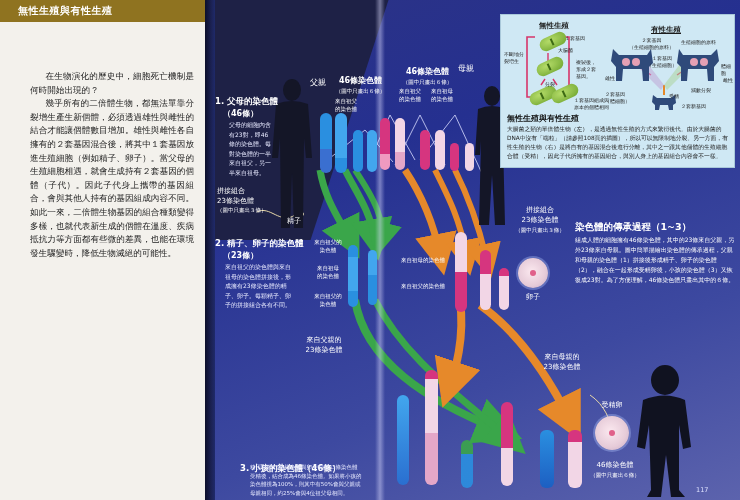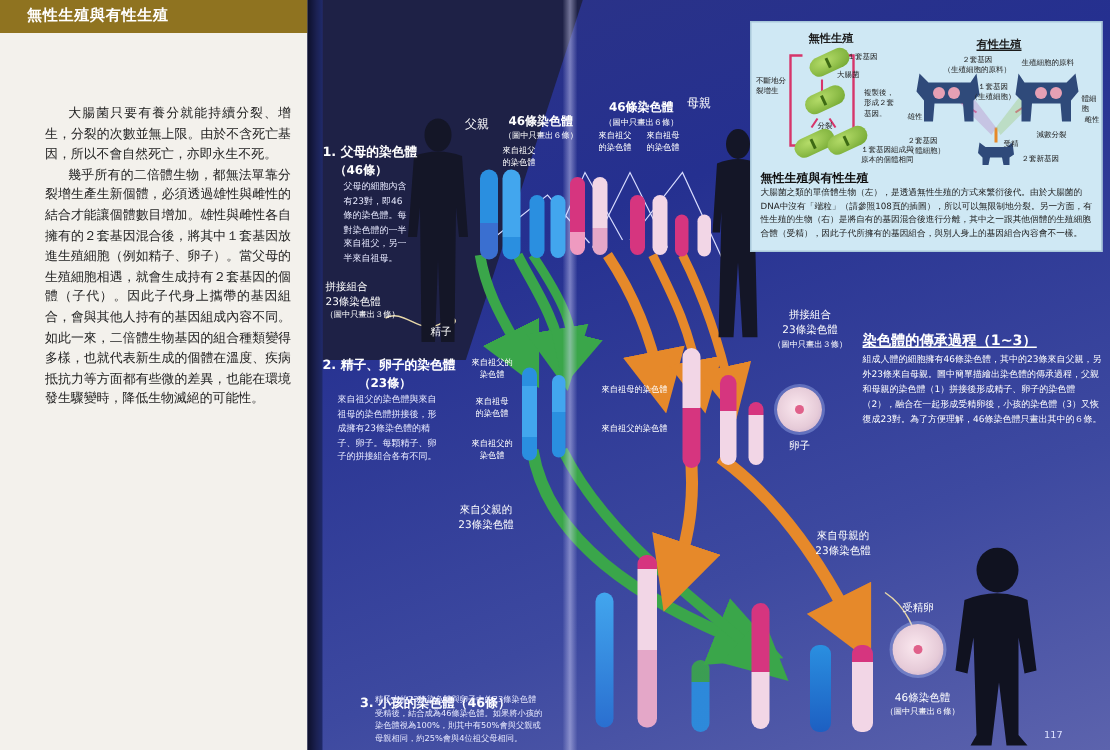--- a/index.html
+++ b/index.html
@@ -83,21 +83,21 @@
   .page-num { position: absolute; left: 696px; top: 486px; color: #dfe3ff; font-size: 6.5px; }
   .panel-title { position: absolute; color: #fff; font-size: 9.5px; font-weight: bold; }
   .panel-text { position: absolute; color: #fff; font-size: 6px; line-height: 10px; }
 </style>
 </head>
 <body>
 
 <div class="left-page">
   <div class="section-banner">無性生殖與有性生殖</div>
   <div class="left-body">
-    <p>大腸菌只要有養分就能持續分裂、增生，分裂的次數並無上限。由於不含死亡基因，所以不會自然死亡，亦即永生不死。</p>
+    <p>在生物演化的歷史中，細胞死亡機制是何時開始出現的？</p>
     <p>幾乎所有的二倍體生物，都無法單靠分裂增生產生新個體，必須透過雄性與雌性的結合才能讓個體數目增加。雄性與雌性各自擁有的２套基因混合後，將其中１套基因放進生殖細胞（例如精子、卵子）。當父母的生殖細胞相遇，就會生成持有２套基因的個體（子代）。因此子代身上攜帶的基因組合，會與其他人持有的基因組成內容不同。如此一來，二倍體生物基因的組合種類變得多樣，也就代表新生成的個體在溫度、疾病抵抗力等方面都有些微的差異，也能在環境發生驟變時，降低生物滅絕的可能性。</p>
 
   </div>
 </div>
 <div class="gutter"></div>
 
 <div class="right-spread">
   <div class="dark-wedge"></div>
 
   <svg style="position:absolute;left:0;top:0;" width="525" height="500" viewBox="0 0 525 500">
@@ -175,21 +175,21 @@
   <div class="step-sub" style="left:8px;top:108px;">（46條）</div>
   <div class="step-text" style="left:14px;top:120px;width:44px;">父母的細胞內含有23對，即46條的染色體。每對染色體的一半來自祖父，另一半來自祖母。</div>
 
   <div class="lbl lbl-l" style="left:2px;top:186px;">拼接組合</div>
   <div class="lbl lbl-l" style="left:2px;top:196px;">23條染色體</div>
   <div class="lbl lbl-l lbl-small" style="left:2px;top:206px;">（圖中只畫出３條）</div>
 
   <div class="lbl" style="left:72px;top:216px;">精子</div>
 
   <div class="step-title" style="left:0;top:238px;">2. 精子、卵子的染色體</div>
-  <div class="step-sub" style="left:24px;top:250px;text-align:center;">（23條）</div>
+  <div class="step-sub" style="left:8px;top:250px;text-align:center;">（23條）</div>
   <div class="step-text" style="left:10px;top:262px;width:68px;">來自祖父的染色體與來自祖母的染色體拼接後，形成擁有23條染色體的精子、卵子。每顆精子、卵子的拼接組合各有不同。</div>
 
   <div class="chromo" style="left:133px;top:245px;width:10px;height:62px;background:linear-gradient(180deg,#2a8fe0 0 20%,#42a6ee 20% 75%,#2a8fe0 75%);"></div>
   <div class="chromo" style="left:153px;top:250px;width:9px;height:55px;background:linear-gradient(180deg,#42a6ee 0 45%,#2a8fe0 45%);"></div>
   <div class="lbl lbl-small" style="left:96px;top:238px;width:34px;white-space:pre-line;">來自祖父的
 染色體</div>
   <div class="lbl lbl-small" style="left:96px;top:264px;width:34px;white-space:pre-line;">來自祖母
 的染色體</div>
   <div class="lbl lbl-small" style="left:96px;top:292px;width:34px;white-space:pre-line;">來自祖父的
 染色體</div>
@@ -202,21 +202,21 @@
 
   <div class="lbl" style="left:290px;top:205px;width:70px;">拼接組合</div>
   <div class="lbl" style="left:290px;top:215px;width:70px;">23條染色體</div>
   <div class="lbl lbl-small" style="left:290px;top:226px;width:70px;">（圖中只畫出３條）</div>
 
   <div class="egg" style="left:303px;top:258px;width:30px;height:30px;">
       <span class="nucleus"></span>
     </div>
   <div class="lbl" style="left:305px;top:292px;width:26px;">卵子</div>
 
-  <div class="panel-title" style="left:360px;top:221px;text-decoration:underline;">染色體的傳承過程（1~3）</div>
+  <div class="panel-title" style="left:360px;top:221px;">染色體的傳承過程（1~3）</div>
   <div class="panel-text" style="left:360px;top:235px;width:160px;">組成人體的細胞擁有46條染色體，其中的23條來自父親，另外23條來自母親。圖中簡單描繪出染色體的傳承過程，父親和母親的染色體（1）拼接後形成精子、卵子的染色體（2），融合在一起形成受精卵後，小孩的染色體（3）又恢復成23對。為了方便理解，46條染色體只畫出其中的６條。</div>
 
   <div class="lbl" style="left:60px;top:335px;width:50px;white-space:pre-line;margin-left:24px;">來自父親的
 23條染色體</div>
   <div class="lbl" style="left:322px;top:352px;width:50px;white-space:pre-line;">來自母親的
 23條染色體</div>
 
   <div class="chromo" style="left:182px;top:395px;width:12px;height:90px;background:linear-gradient(180deg,#42a6ee,#2a6fd0);"></div>
   <div class="chromo" style="left:210px;top:370px;width:13px;height:115px;background:linear-gradient(180deg,#d6357f 0 8%,#f2d6e6 8% 55%,#e4a7c8 55%);"></div>
   <div class="chromo" style="left:246px;top:440px;width:12px;height:48px;background:linear-gradient(180deg,#3aa64a 0 30%,#2a8fe0 30%);opacity:0.9;"></div>

